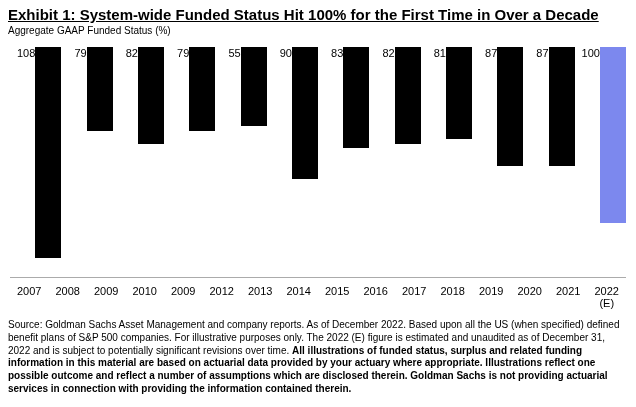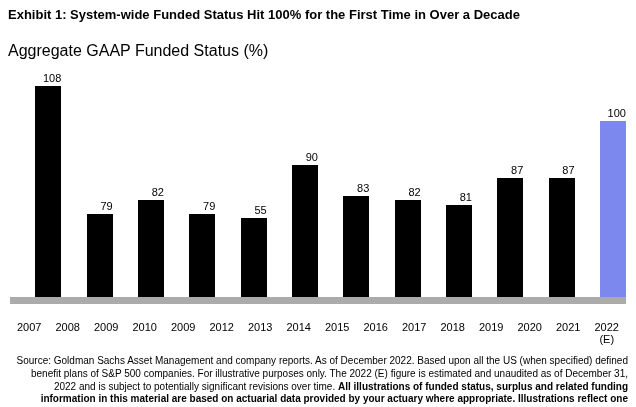--- a/index.html
+++ b/index.html
@@ -13,75 +13,76 @@
     position: relative;
     width: 636px;
     height: 407px;
     overflow: hidden;
     box-sizing: border-box;
     padding: 8px 8px 0 8px;
     background: #ffffff;
   }
   .title {
     margin: 0;
-    font-size: 13px;
+    font-size: 15px;
     font-weight: bold;
     line-height: 13px;
     color: #000000;
+    text-decoration: underline;
   }
   .subtitle {
-    margin-top: 24px;
-    font-size: 16px;
+    margin-top: 4px;
+    font-size: 10px;
     line-height: 12px;
     color: #000000;
   }
   .chart {
     margin-top: 10px;
     padding: 0 2px;
   }
   .bars {
     display: flex;
     align-items: flex-end;
     height: 230px;
   }
   .col {
     flex: 1 1 0;
     display: flex;
-    flex-direction: column;
-    align-items: flex-end;
+    flex-direction: row;
+    align-items: flex-start;
     justify-content: flex-end;
     height: 100%;
   }
   .val {
     font-size: 11px;
     line-height: 12px;
     margin-bottom: 2px;
     color: #000000;
   }
   .bar {
     width: 26px;
   }
   .xlabels {
     display: flex;
-    border-top: 7px solid #737373;
-    padding-top: 17px;
+    border-top: 1px solid #737373;
+    padding-top: 7px;
   }
   .xcell {
     flex: 1 1 0;
     text-align: center;
     font-size: 11px;
     line-height: 12px;
     color: #000000;
   }
   .source {
     margin: 10px 0 0 0;
     font-size: 10px;
     line-height: 12.8px;
     color: #000000;
-    text-align: right;
+    text-align: left;
   }
   .source .bold-part {
     font-weight: bold;
   }
 </style>
 </head>
 <body>
 
 <div class="page">
 

